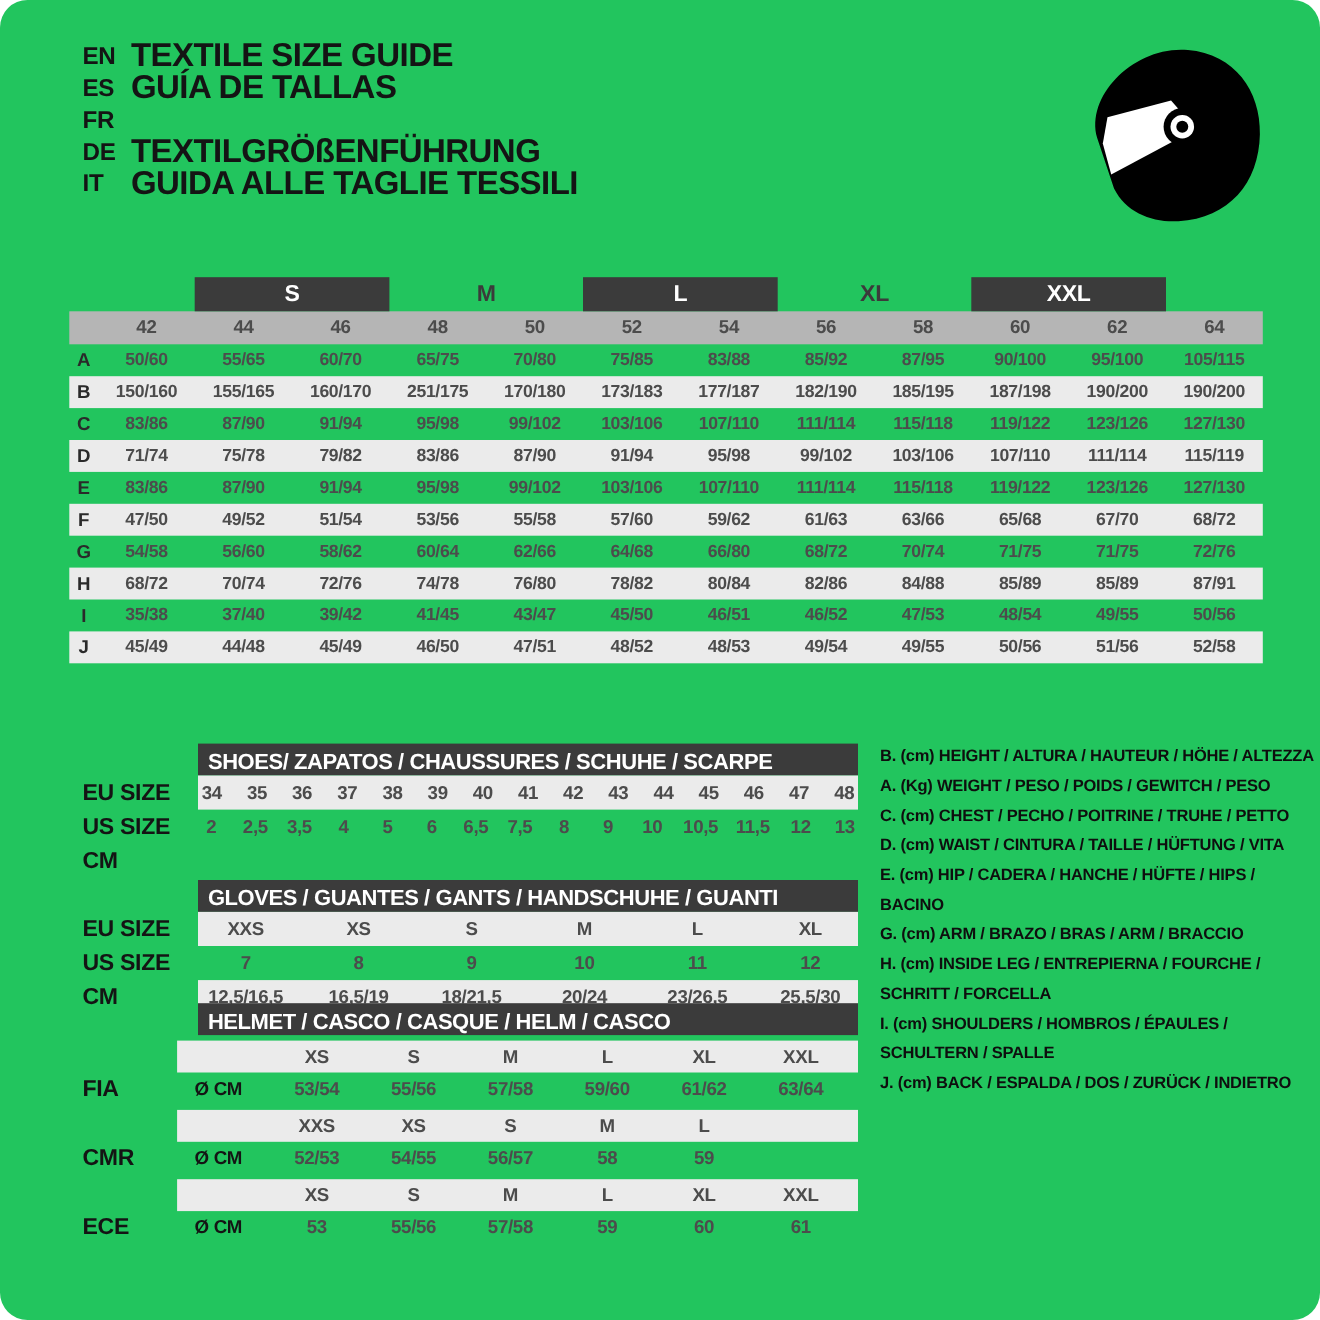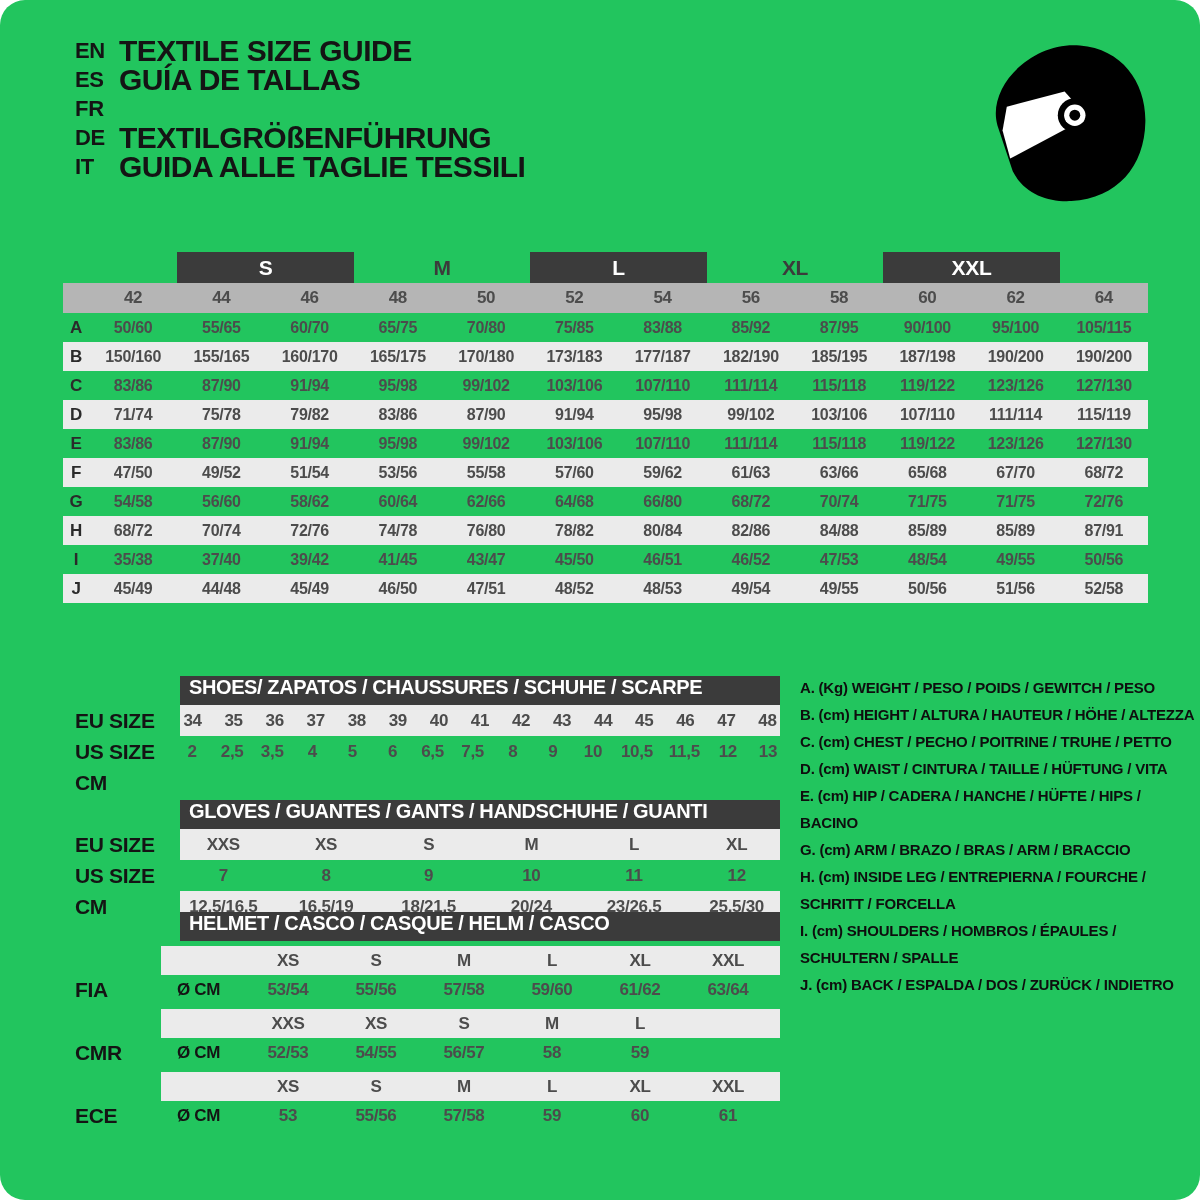--- a/index.html
+++ b/index.html
@@ -34,21 +34,21 @@
   .data-row.striped { background:#ebebeb; }
   .row-key { text-align:center; font-size:17px; color:#2a2a2a; }
   .cell { text-align:center; font-size:16px; color:#4c4c4c; white-space:nowrap; }
 
   
   .sub-table { position:absolute; left:63px; width:717px; }
   .shoes  { top:676px; }
   .gloves { top:800px; }
   .helmet-table { top:912px; }
   .bar { margin-left:117px; height:29px; background:#3b3b3b; color:#fff;
-         display:flex; align-items:flex-start; padding-left:9px; font-size:20px;
+         display:flex; align-items:flex-end; padding-left:9px; font-size:20px;
          letter-spacing:-0.4px; white-space:nowrap; }
   .sub-row { display:flex; height:31px; }
   .sub-label { width:117px; display:flex; align-items:center; padding-left:12px;
                font-size:21px; color:#141414; }
   .sub-data { flex:1; display:grid; align-items:center;gap:16px; }
   .sub-data.striped { background:#ebebeb; }
   .shoes-cols  { grid-template-columns:repeat(15,1fr); }
   .gloves-cols { grid-template-columns:repeat(6,1fr); }
   .helmet-cols { grid-template-columns:75px repeat(6,72px) 1fr; }
   .helmet-table .sub-row { height:29px; }
@@ -134,21 +134,21 @@
           <div class="cell">87/95</div>
           <div class="cell">90/100</div>
           <div class="cell">95/100</div>
           <div class="cell">105/115</div>
         </div>
         <div class="grid13 data-row striped">
           <div class="row-key">B</div>
           <div class="cell">150/160</div>
           <div class="cell">155/165</div>
           <div class="cell">160/170</div>
-          <div class="cell">165/175</div>
+          <div class="cell">251/175</div>
           <div class="cell">170/180</div>
           <div class="cell">173/183</div>
           <div class="cell">177/187</div>
           <div class="cell">182/190</div>
           <div class="cell">185/195</div>
           <div class="cell">187/198</div>
           <div class="cell">190/200</div>
           <div class="cell">190/200</div>
         </div>
         <div class="grid13 data-row">
@@ -438,22 +438,22 @@
             <div class="cell">57/58</div>
             <div class="cell">59</div>
             <div class="cell">60</div>
             <div class="cell">61</div>
           </div>
         </div>
       </div>
   </section>
 
   <aside class="legend" id="legend">
+      <div class="legend-item">B. (cm) HEIGHT / ALTURA / HAUTEUR / HÖHE / ALTEZZA</div>
       <div class="legend-item">A. (Kg) WEIGHT / PESO / POIDS / GEWITCH / PESO</div>
-      <div class="legend-item">B. (cm) HEIGHT / ALTURA / HAUTEUR / HÖHE / ALTEZZA</div>
       <div class="legend-item">C. (cm) CHEST / PECHO / POITRINE / TRUHE / PETTO</div>
       <div class="legend-item">D. (cm) WAIST / CINTURA / TAILLE / HÜFTUNG / VITA</div>
       <div class="legend-item">E. (cm) HIP / CADERA / HANCHE / HÜFTE / HIPS / BACINO</div>
       <div class="legend-item">G. (cm) ARM / BRAZO / BRAS / ARM / BRACCIO</div>
       <div class="legend-item">H. (cm) INSIDE LEG / ENTREPIERNA / FOURCHE / SCHRITT / FORCELLA</div>
       <div class="legend-item">I. (cm) SHOULDERS / HOMBROS / ÉPAULES / SCHULTERN / SPALLE</div>
       <div class="legend-item">J. (cm) BACK / ESPALDA / DOS / ZURÜCK / INDIETRO</div>
     </aside>
 
 </div>

